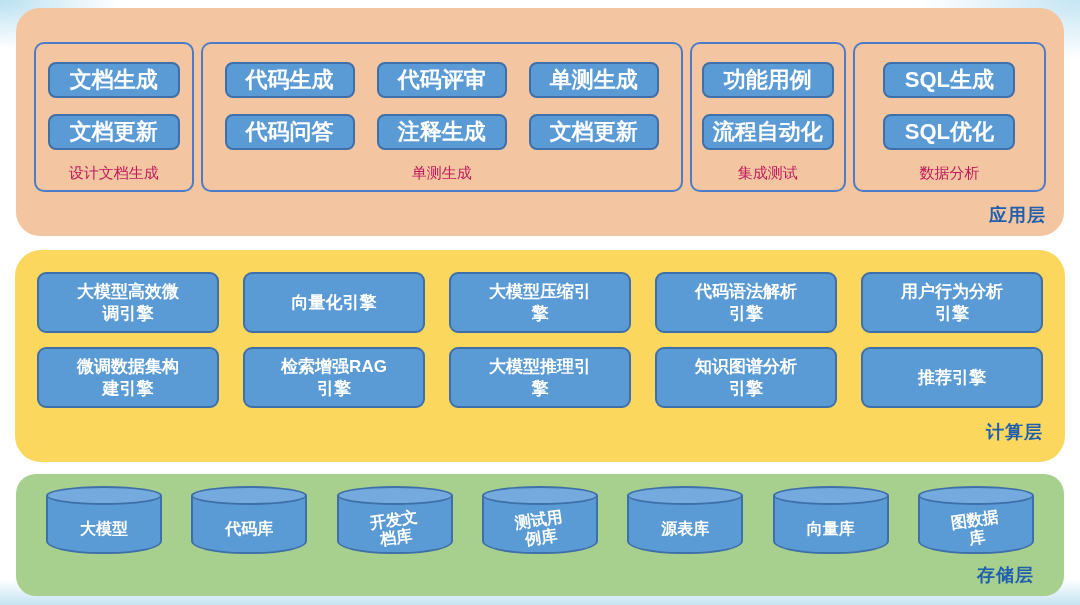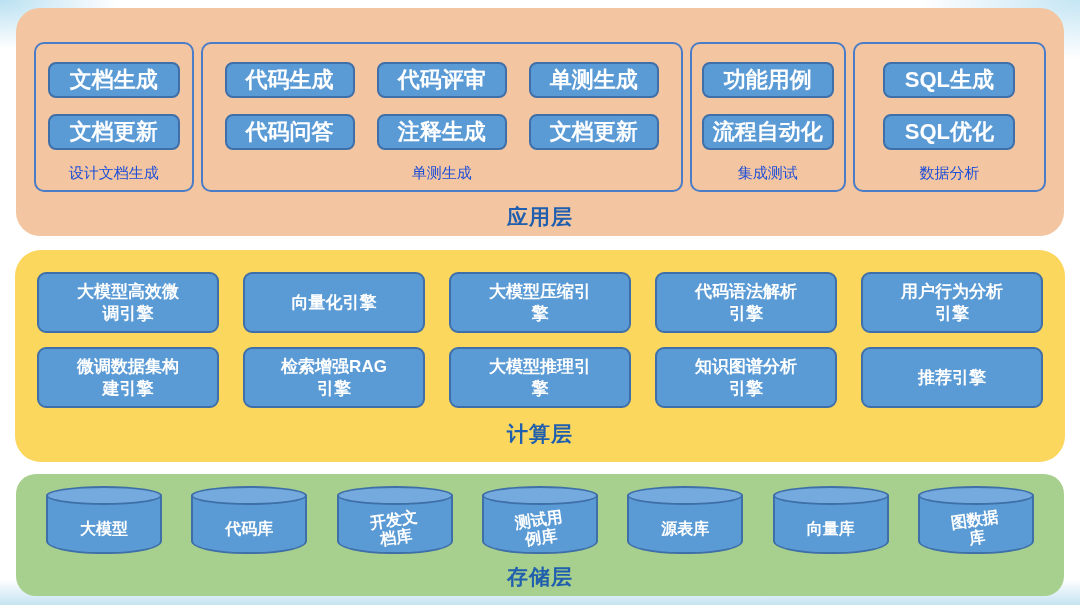--- a/index.html
+++ b/index.html
@@ -8,21 +8,21 @@
     font-family:"Liberation Sans","DejaVu Sans",sans-serif;
     background:
       radial-gradient(170px 70px at 0% 0%, rgba(148,208,234,.65), rgba(148,208,234,0) 70%),
       radial-gradient(230px 85px at 100% 0%, rgba(148,208,234,.55), rgba(148,208,234,0) 70%),
       linear-gradient(to top, rgba(150,205,232,.55) 0px, rgba(150,205,232,0) 26px),
       #ffffff;
     padding-top:8px;
   }
   .layer{box-sizing:border-box;}
   .layer-label{
-    text-align:center;color:#1f5fae;font-size:21px;font-weight:bold;letter-spacing:1px;
+    text-align:right;color:#1f5fae;font-size:18px;font-weight:bold;letter-spacing:1px;
   }
 
   
   .app{margin:0 16px;height:228px;background:#f3c5a0;border-radius:24px;padding:34px 18px 0;}
   .app-groups{display:flex;gap:7px;height:150px;align-items:stretch;}
   .group{
     border:2px solid #4a7cc7;border-radius:10px;box-sizing:border-box;
     display:flex;flex-direction:column;align-items:center;padding:18px 10px 4px;
   }
   .group .btn-col{display:flex;flex-direction:column;gap:16px;width:100%;align-items:center;}
@@ -30,21 +30,21 @@
   .g2{width:500px;padding-left:22px;padding-right:22px;}
   .g3{width:158px;}
   .g4{width:200px;}
   .g2-grid{display:grid;grid-template-columns:repeat(3,1fr);gap:16px 22px;width:100%;}
   .btn{
     background:#5b9bd5;border:2px solid #3f6fa9;border-radius:8px;
     color:#fff;font-weight:bold;font-size:22px;height:36px;box-sizing:border-box;
     display:flex;align-items:center;justify-content:center;width:132px;
   }
   .g2-grid .btn{width:auto;}
-  .group-label{margin-top:auto;color:#1d4ed8;font-size:15px;padding-bottom:3px;}
+  .group-label{margin-top:auto;color:#be185d;font-size:15px;padding-bottom:3px;}
   .app .layer-label{margin-top:11px;}
 
   
   .compute{margin:14px 15px 0;height:212px;background:#fbd75e;border-radius:26px;padding:22px 22px 0;}
   .engine-grid{display:grid;grid-template-columns:repeat(5,1fr);gap:14px 24px;}
   .engine{
     background:#5b9bd5;border:2px solid #3f6fa9;border-radius:9px;
     color:#fff;font-weight:bold;font-size:17px;line-height:1.25;height:61px;box-sizing:border-box;
     display:flex;align-items:center;justify-content:center;text-align:center;white-space:pre-line;
   }

